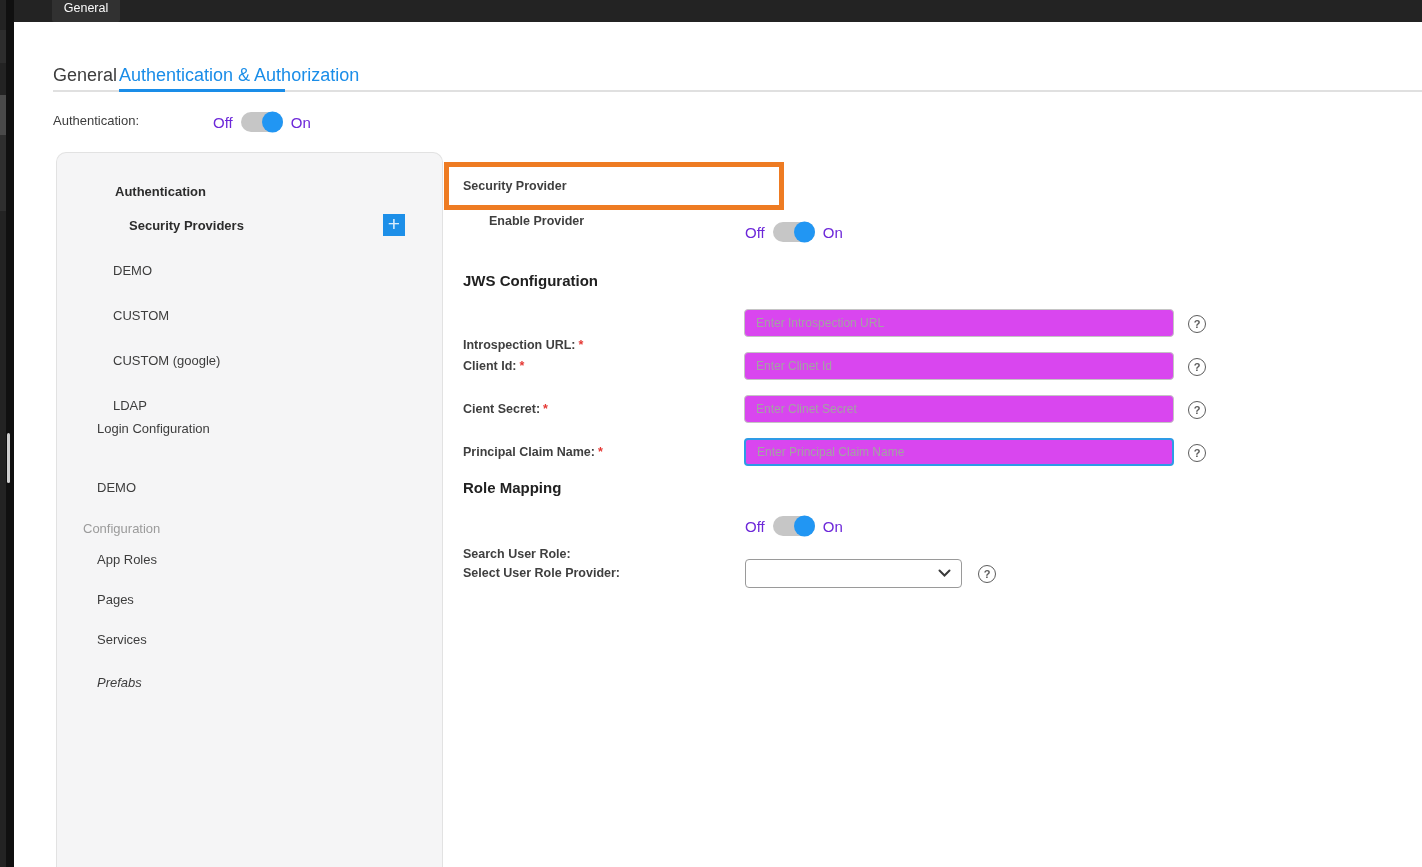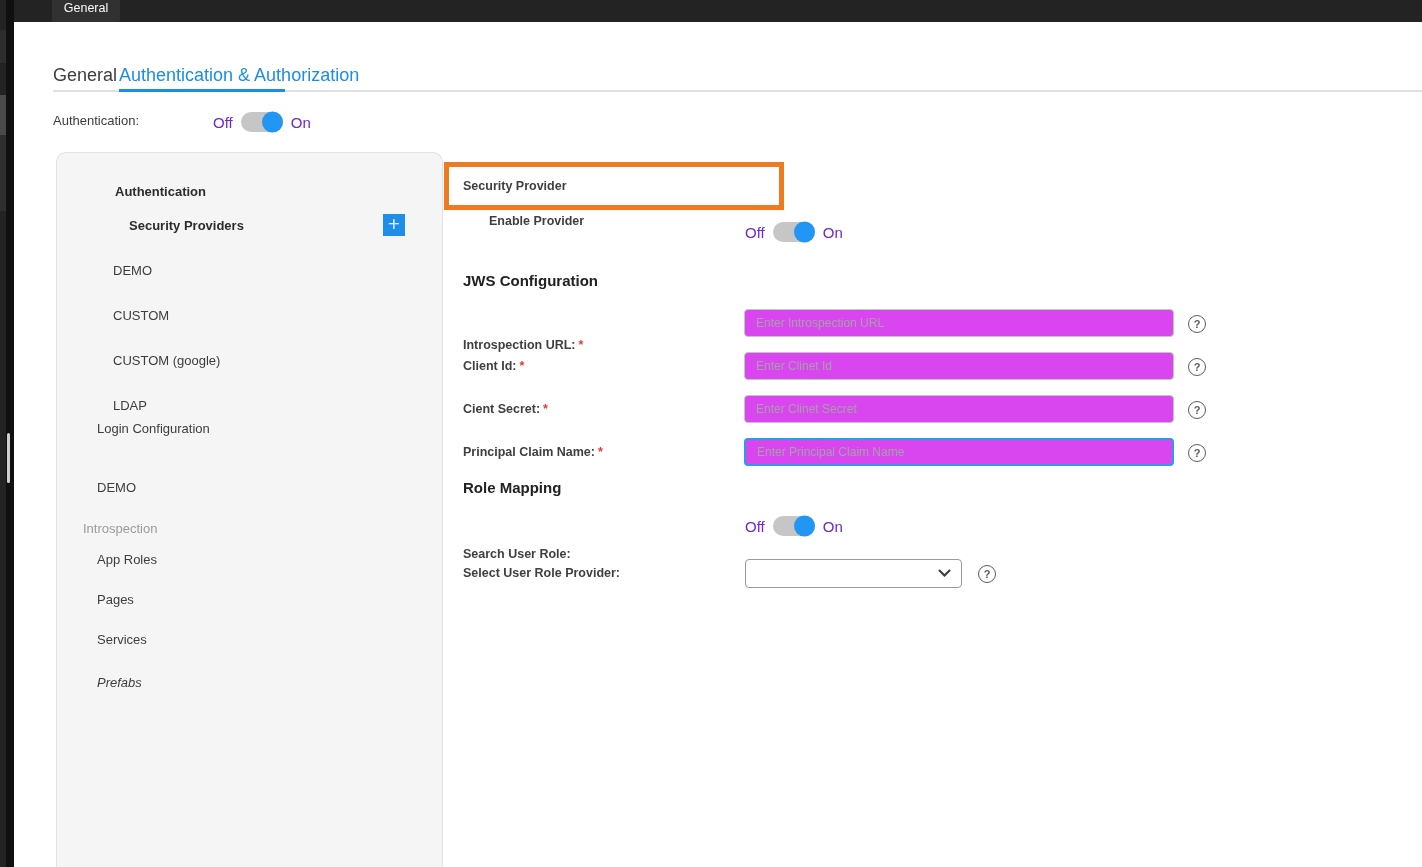--- a/index.html
+++ b/index.html
@@ -103,21 +103,21 @@
 
   <div class="sitem bold" style="left:83px; top:184px;">Authentication</div>
   <div class="sitem bold" style="left:97px; top:218px;">Security Providers</div>
   <div class="plus-btn">+</div>
   <div class="sitem" style="left:113px; top:263px;">DEMO</div>
   <div class="sitem" style="left:113px; top:308px;">CUSTOM</div>
   <div class="sitem" style="left:113px; top:353px;">CUSTOM (google)</div>
   <div class="sitem" style="left:113px; top:398px;">LDAP</div>
   <div class="sitem" style="left:97px; top:421px;">Login Configuration</div>
   <div class="sitem" style="left:97px; top:480px;">DEMO</div>
-  <div class="sitem muted" style="left:83px; top:521px;">Introspection</div>
+  <div class="sitem muted" style="left:83px; top:521px;">Configuration</div>
   <div class="sitem" style="left:97px; top:552px;">App Roles</div>
   <div class="sitem" style="left:97px; top:592px;">Pages</div>
   <div class="sitem" style="left:97px; top:632px;">Services</div>
   <div class="sitem" style="left:97px; top:675px;font-style:italic;">Prefabs</div>
 
   <div class="annotation-box"></div>
 
   <div class="flabel" style="left:463px; top:179px;">Security Provider</div>
 
   <div class="flabel" style="left:463px; top:214px;padding-left:26px;">Enable Provider</div>

